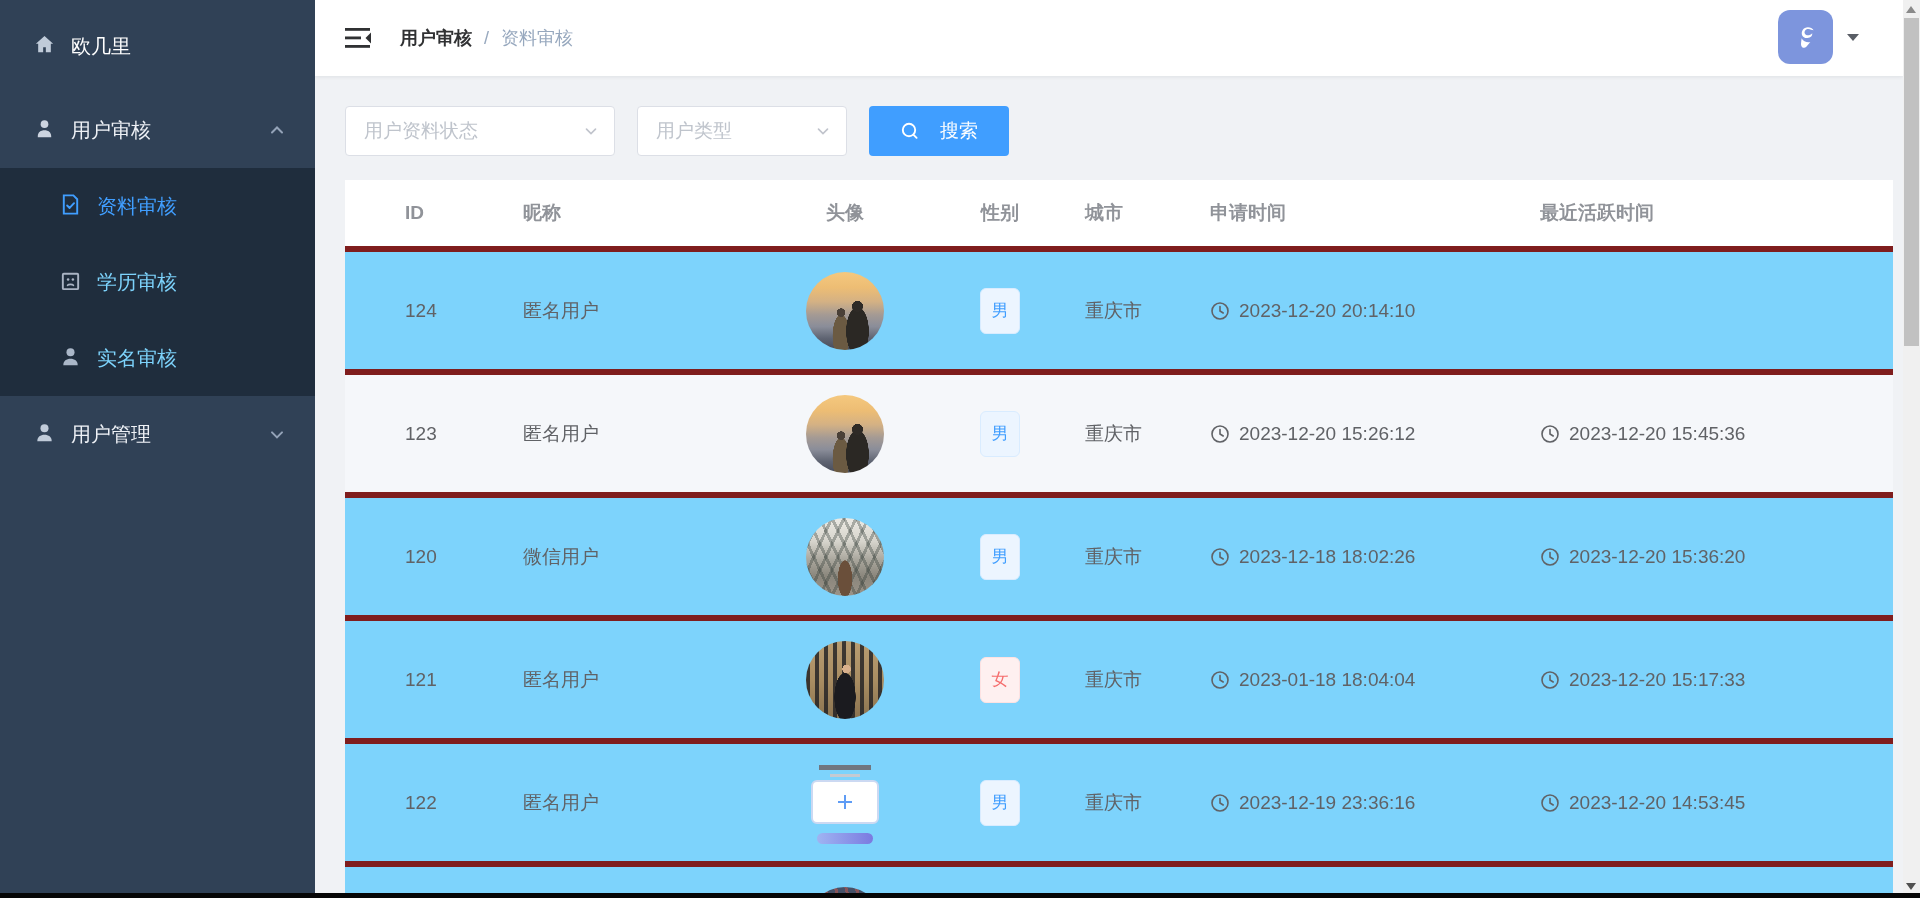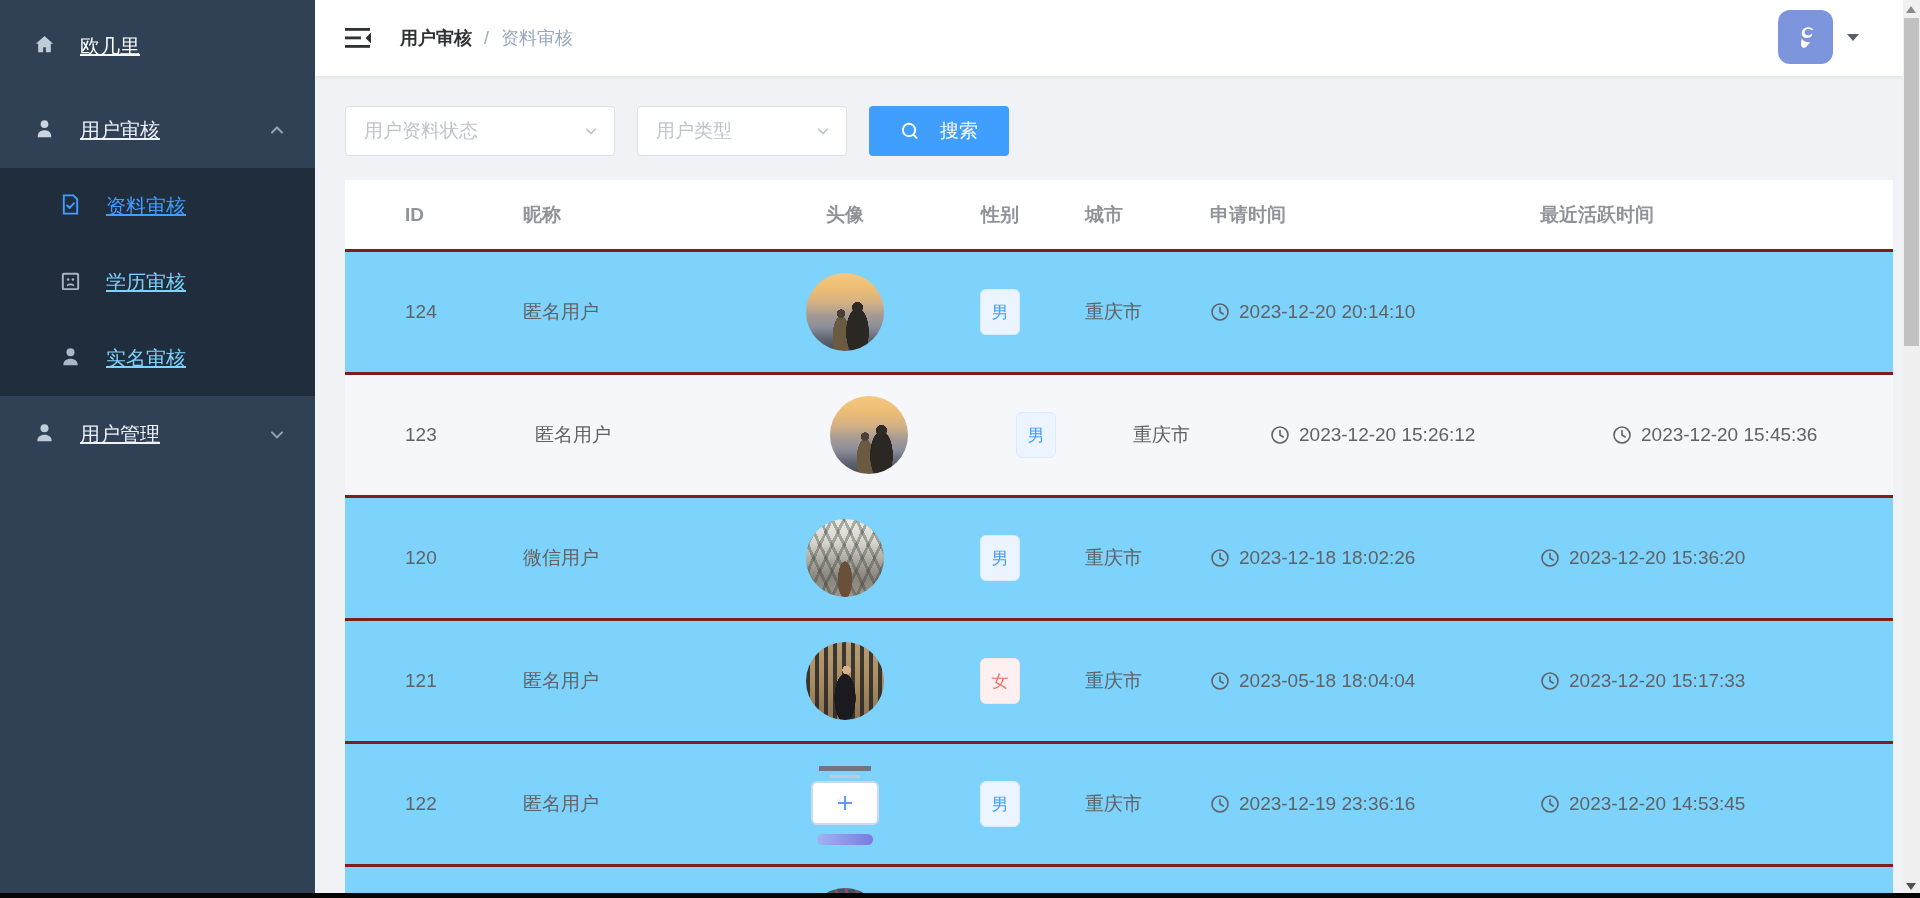--- a/index.html
+++ b/index.html
@@ -2,21 +2,21 @@
 <html><head>
 <meta charset="utf-8">
 <style>
   * { margin:0; padding:0; box-sizing:border-box; }
   html,body { width:1920px; height:898px; overflow:hidden;
     font-family:"Liberation Sans","DejaVu Sans",sans-serif; background:#f0f2f5; }
 
   
   .sidebar { position:fixed; left:0; top:0; width:315px; height:898px; background:#304156; z-index:5; }
   .side-item { display:flex; align-items:center; height:76px; padding:0 28px 0 33px; cursor:pointer; }
-  .side-item .lbl { color:#eef1f6; font-size:20px; margin-left:24px; flex:1;text-decoration:underline; }
+  .side-item .lbl { color:#eef1f6; font-size:20px; margin-left:15px; flex:1; }
   .logo-row { height:92px; }
   .logo-row .lbl { color:#fff; }
   .submenu { background:#1f2d3d; }
   .submenu .side-item { padding-left:59px; }
   .submenu .lbl { color:#7dd3fc; }
   .submenu .active .lbl { color:#409eff; }
   .chev { width:20px; height:20px; }
 
   
   .main { position:absolute; left:315px; top:0; width:1588px; height:898px; }
@@ -40,24 +40,24 @@
     display:flex; align-items:center; justify-content:space-between; padding:0 14px 0 18px; cursor:pointer; }
   .select.small { width:210px; }
   .select .ph { color:#bfc4cc; font-size:19px; }
   .btn-search { width:140px; height:50px; background:#409eff; border:none; border-radius:4px; color:#fff;
     font-size:19px; display:flex; align-items:center; justify-content:center; gap:20px; cursor:pointer;
     font-family:inherit; }
 
   
   .table-card { background:#fff; width:1548px; }
   .tr { display:grid; grid-template-columns:170px 260px 140px 170px 120px 330px 358px;
-    border-bottom:3px solid #7f1d1d; align-items:center; }
+    border-bottom:6px solid #7f1d1d; align-items:center; }
   .thead { height:72px; color:#909399; font-weight:600; font-size:19px; }
   .trow { height:123px; color:#606266; font-size:19px; background:#7dd3fc; }
-  .trow.hover { background:#f5f7fa;gap:12px; }
+  .trow.hover { background:#f5f7fa; }
   .td { display:flex; align-items:center; }
   .c1 { padding-left:60px; } .c2 { padding-left:8px; }
   .c3,.c4 { justify-content:center; }
   .c6,.c7 { padding-left:5px; gap:9px; }
   .avatar { width:78px; height:78px; border-radius:50%; flex:none; }
 
   .photo-sunset { background:
     radial-gradient(9px 9px at 66% 44%, #2e2a26 60%, rgba(0,0,0,0) 62%),
     radial-gradient(16px 34px at 66% 76%, #2b2824 70%, rgba(0,0,0,0) 72%),
     radial-gradient(7px 7px at 45% 52%, #4a4038 60%, rgba(0,0,0,0) 62%),
@@ -321,21 +321,21 @@
             </div>
             <div class="td c4">
               <span class="badge badge-female">女</span>
             </div>
             <div class="td c5">重庆市</div>
             <div class="td c6">
               <svg class="clock" width="20" height="20" viewBox="0 0 20 20">
                 <circle cx="10" cy="10" r="8" fill="none" stroke="#606266" stroke-width="1.6"></circle>
                 <path d="M10 5.5V10l3.2 2" fill="none" stroke="#606266" stroke-width="1.6" stroke-linecap="round"></path>
               </svg>
-              <span>2023-05-18 18:04:04</span>
+              <span>2023-01-18 18:04:04</span>
             </div>
             <div class="td c7">
               <svg class="clock" width="20" height="20" viewBox="0 0 20 20">
                 <circle cx="10" cy="10" r="8" fill="none" stroke="#606266" stroke-width="1.6"></circle>
                 <path d="M10 5.5V10l3.2 2" fill="none" stroke="#606266" stroke-width="1.6" stroke-linecap="round"></path>
               </svg>
               <span>2023-12-20 15:17:33</span>
             </div>
           </div>
 

